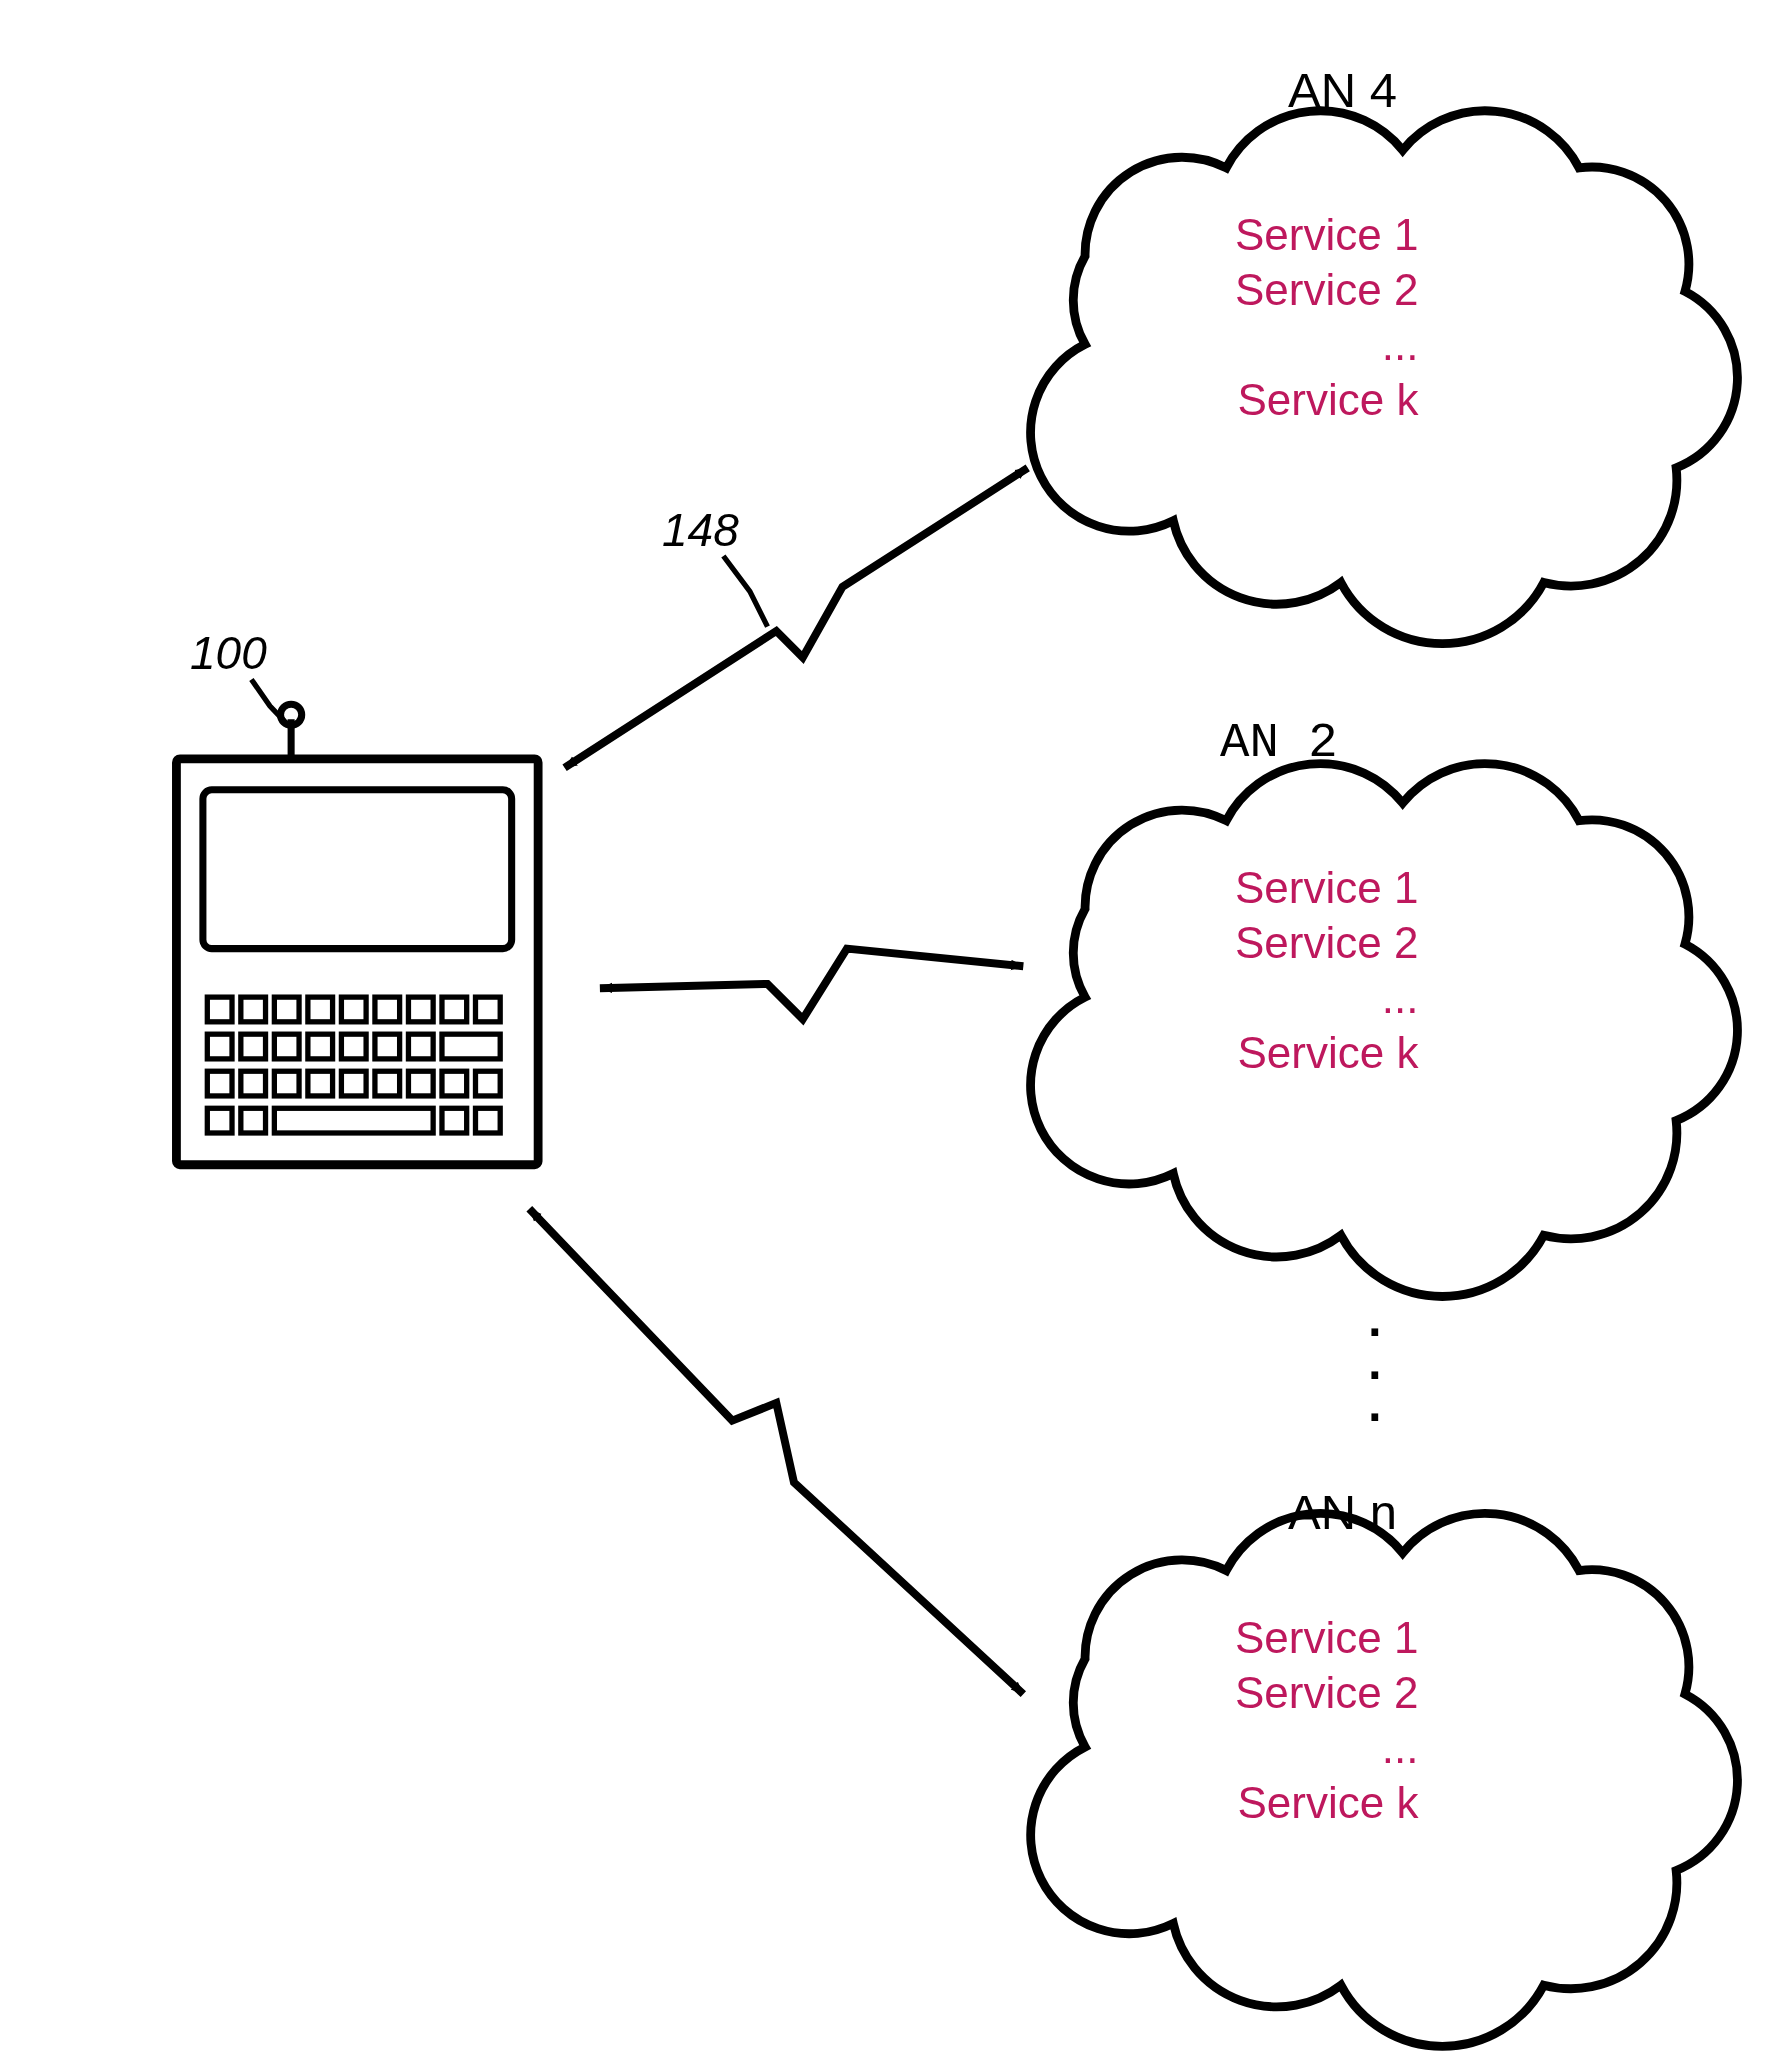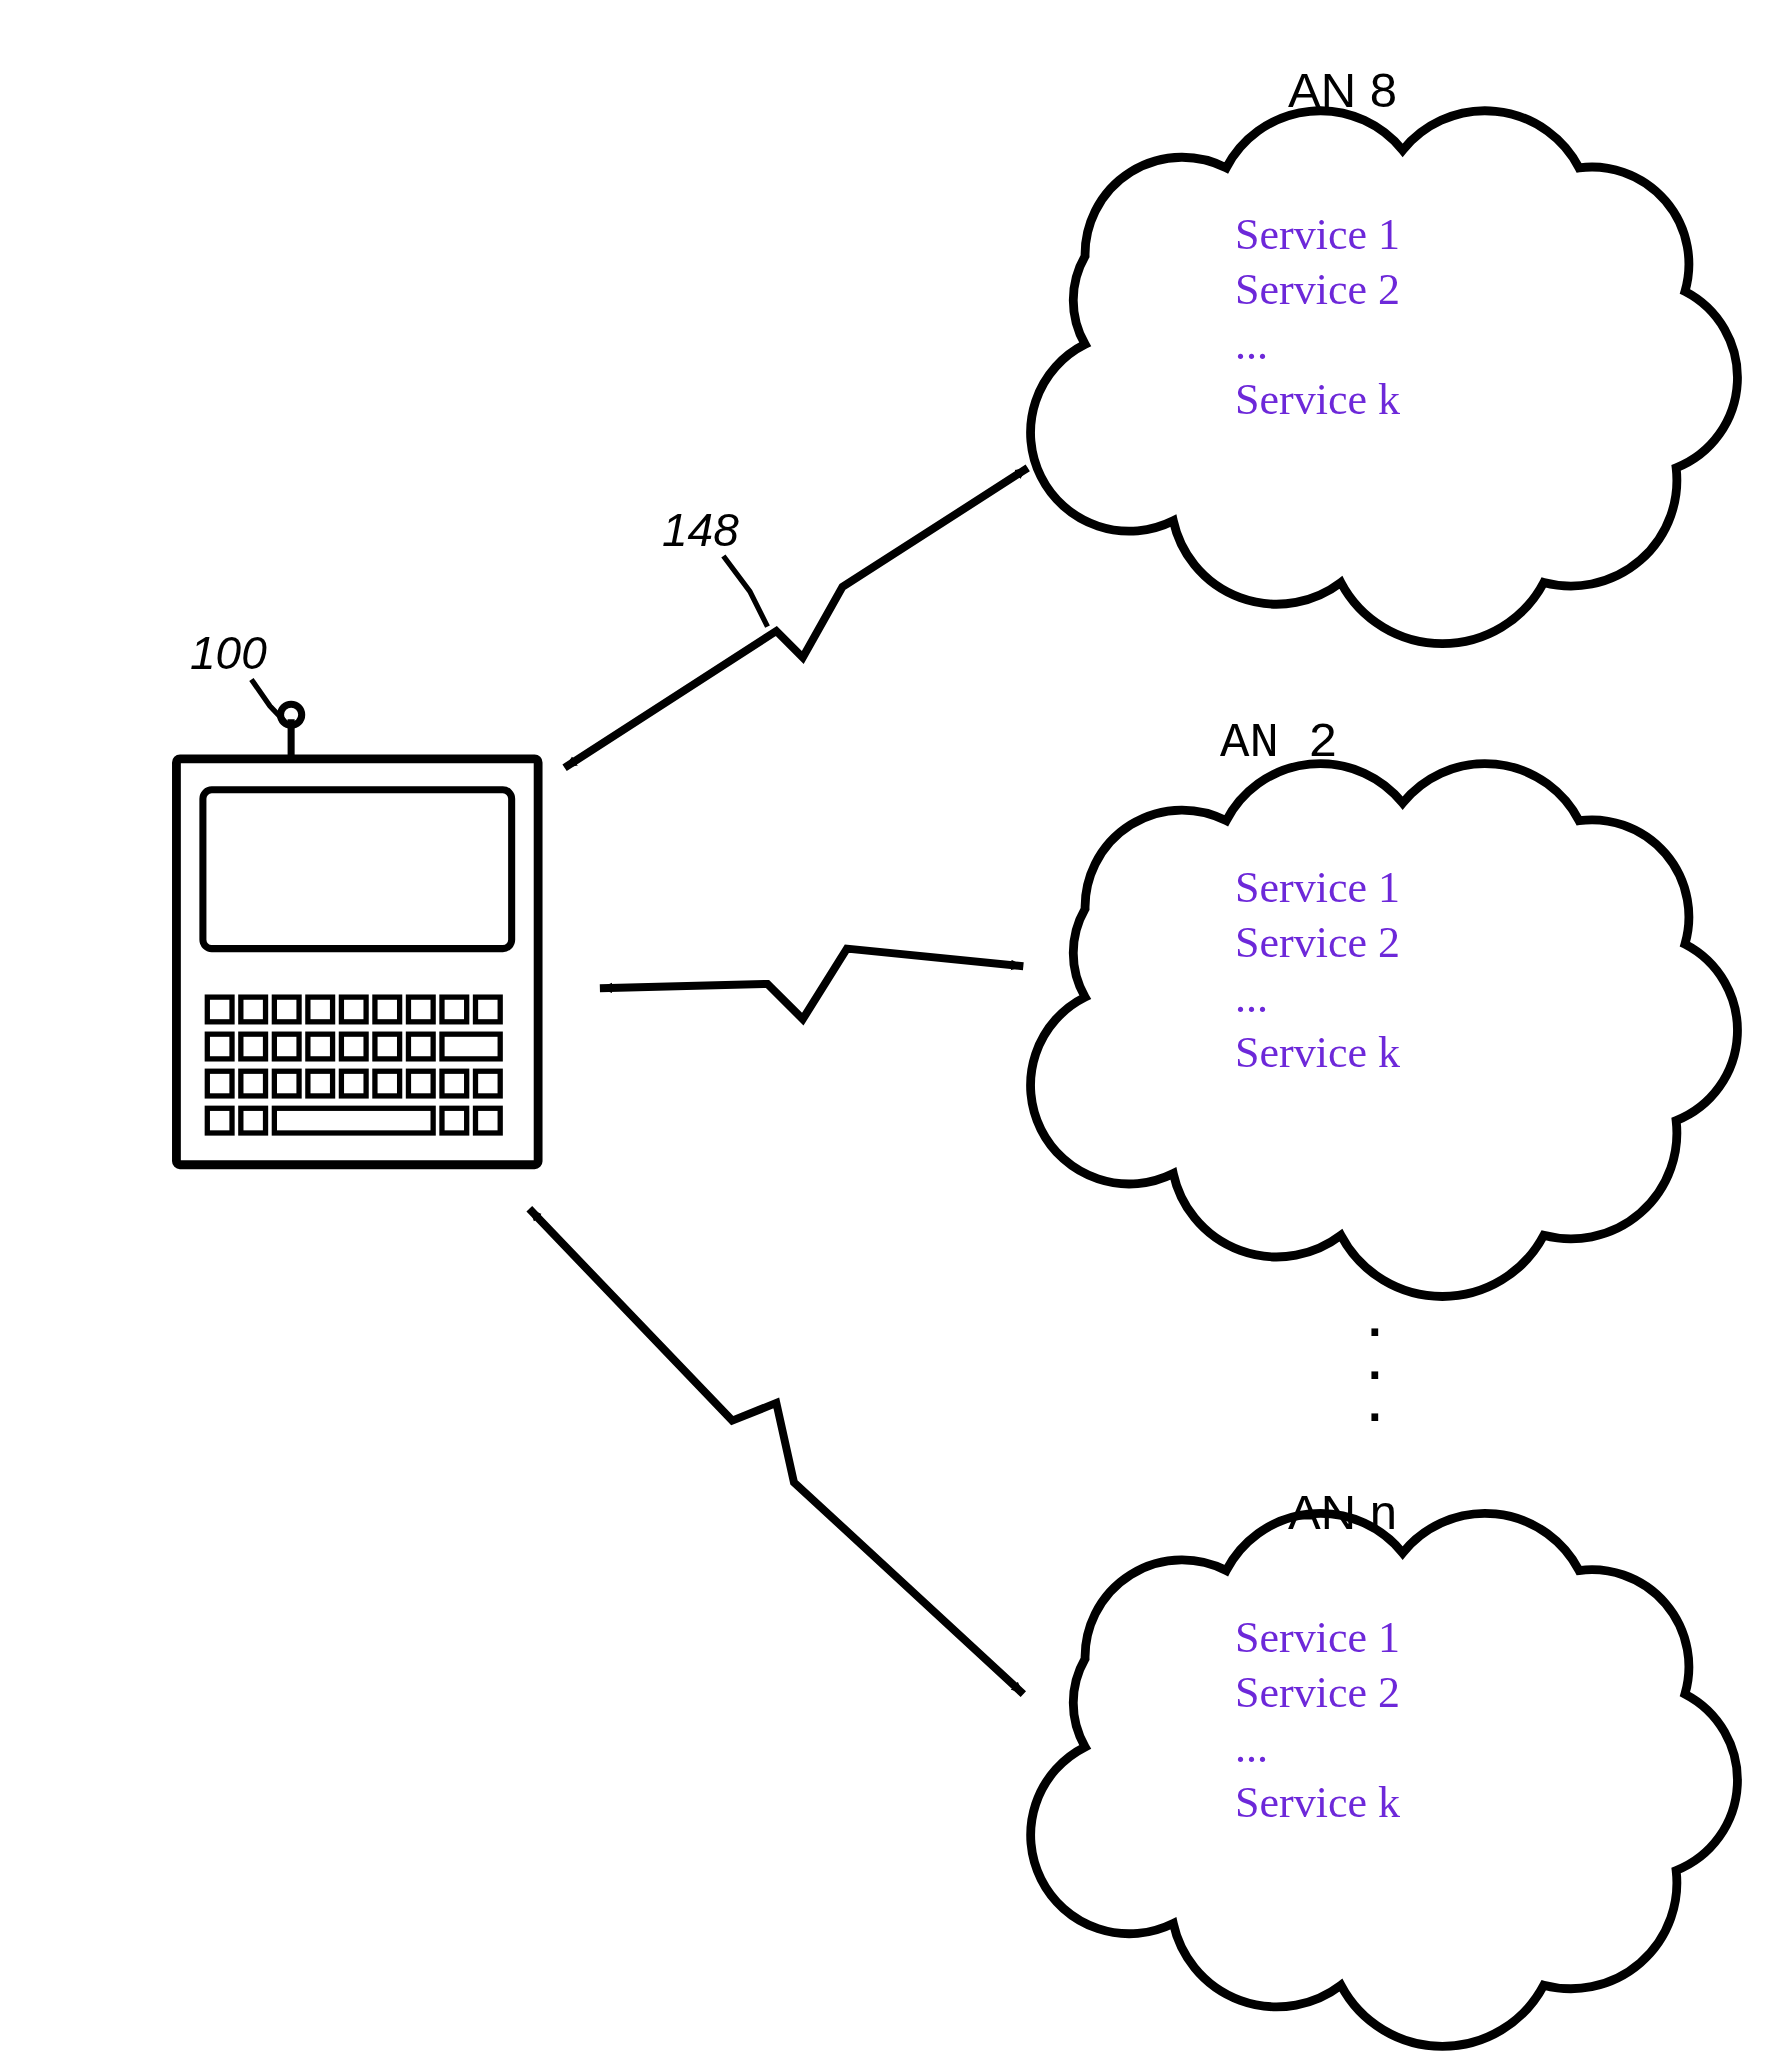--- a/index.html
+++ b/index.html
@@ -28,25 +28,24 @@
   .cloud-title {
     position: absolute;
     font-size: 49px;
     color: #000;
     text-align: center;
     white-space: nowrap;
   }
   .cloud-services {
     position: absolute;
     font-size: 44px;
-    color: #6d28d9;
-    text-align: left;
+    color: #be185d;
+    text-align: right;
     line-height: 1.25;
     white-space: nowrap;
-    font-family: Liberation Serif, serif;
   }
   .ellipsis-vert {
     position: absolute;
     font-size: 71px;
     color: #000;
     line-height: 0.6;
     text-align: center;
   }
 </style>
 </head>
@@ -167,21 +166,21 @@
 
   <path d="M680,1120 L870,1115 L910,1155 L960,1075 L1160,1095" stroke="#000" stroke-width="9" fill="none" marker-start="url(#arrowStart)" marker-end="url(#arrowEnd)"></path>
 
   <path d="M600,1370 L830,1610 L880,1590 L900,1680 L1160,1920" stroke="#000" stroke-width="9" fill="none" marker-start="url(#arrowStart)" marker-end="url(#arrowEnd)"></path>
 
 </svg>
 
 <div class="label" style="left:190px; top:626px;">100</div>
 <div class="label" style="left:662px; top:503px;">148</div>
 
-<div class="cloud-title" style="left:1288px; top:62px;">AN 8</div>
+<div class="cloud-title" style="left:1288px; top:62px;">AN 4</div>
 <div class="cloud-services" style="left:1235px; top:207px;">
   <div>Service 1</div>
   <div>Service 2</div>
   <div>...</div>
   <div>Service k</div>
 </div>
 
 <div class="cloud-title" style="left:1220px; top:715px;font-family:Liberation Mono, monospace;">AN 2</div>
 <div class="cloud-services" style="left:1235px; top:860px;">
   <div>Service 1</div>

